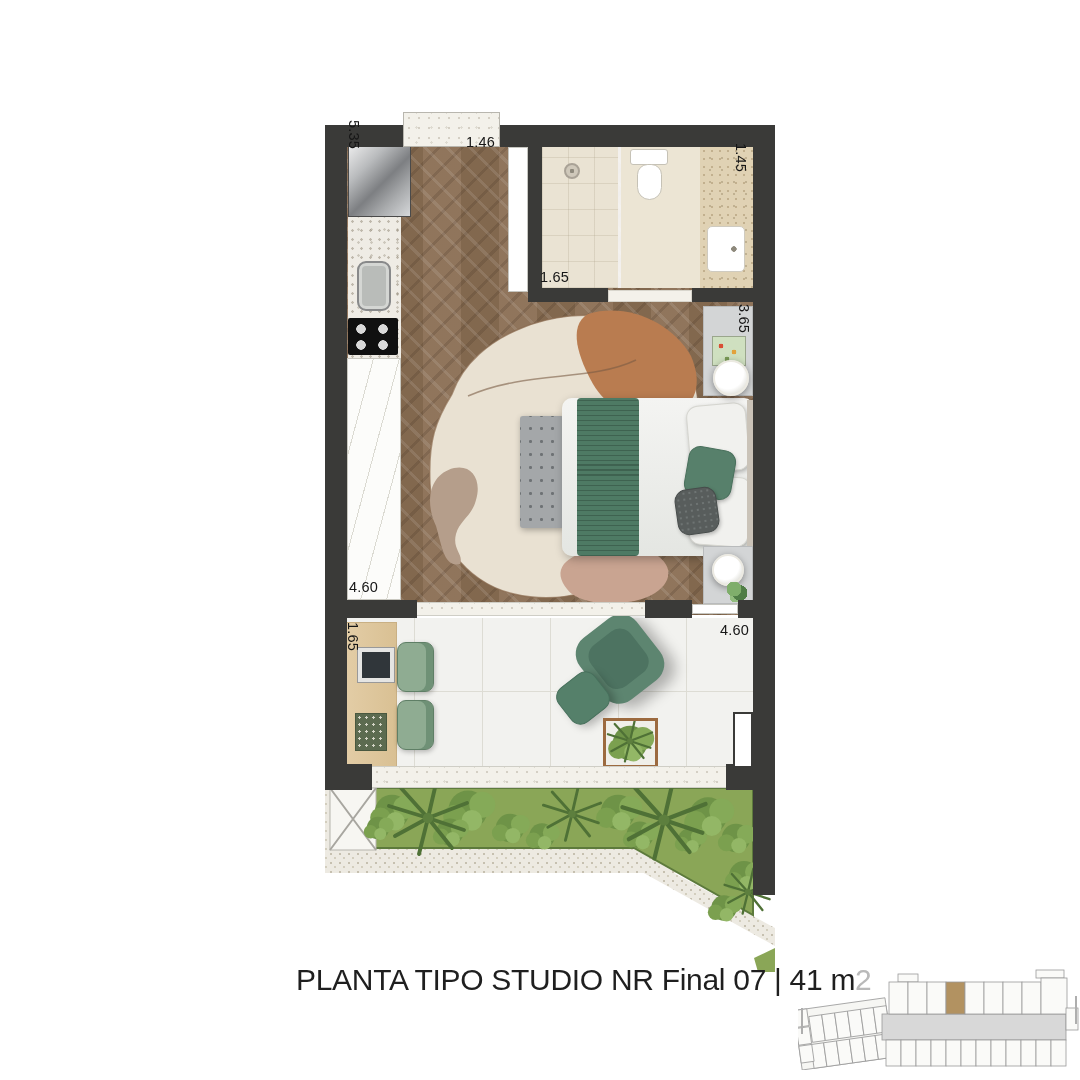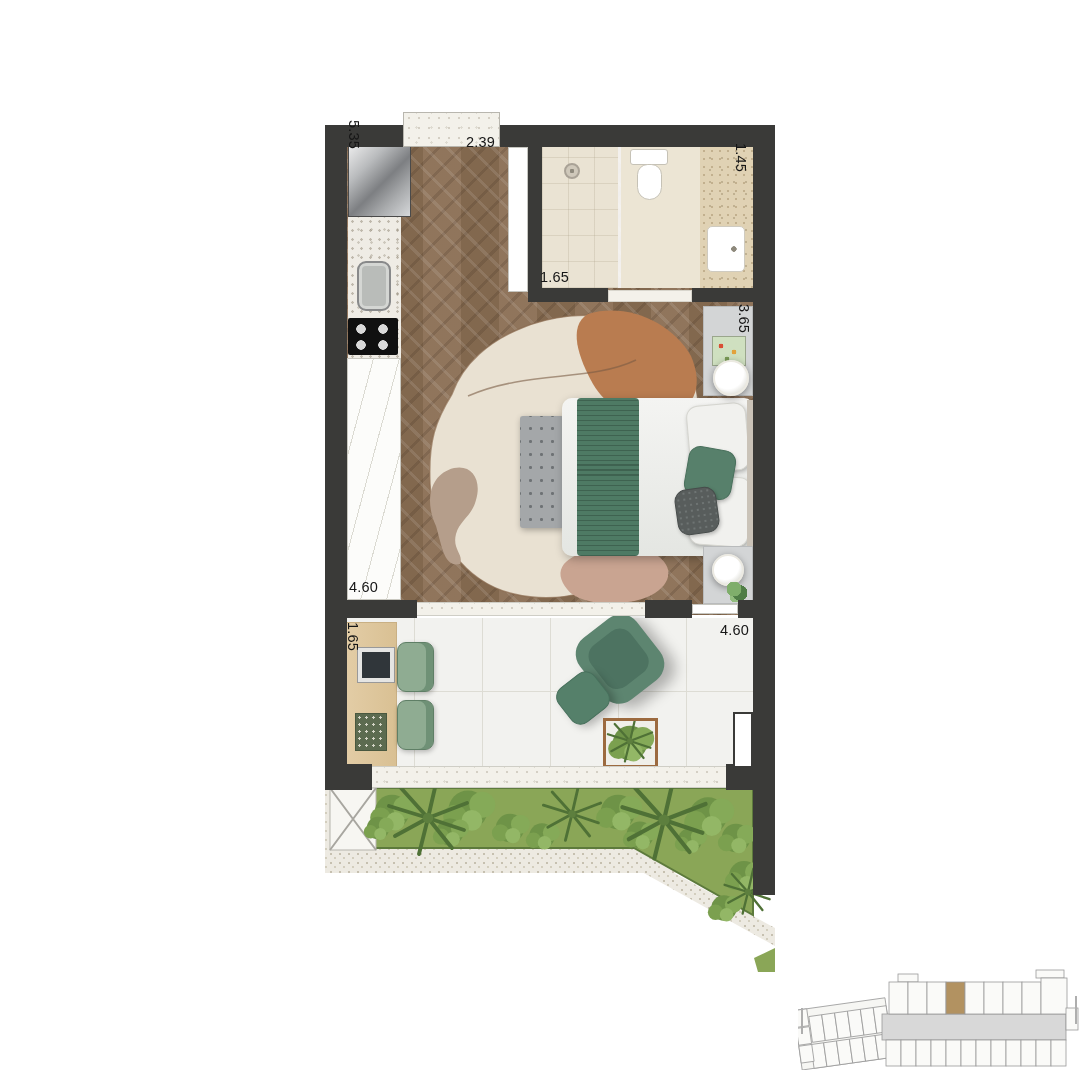--- a/index.html
+++ b/index.html
@@ -240,28 +240,31 @@
   <div class="abs wall" style="left:726px;top:764px;width:29px;height:26px;"></div>
 
   <div class="abs speck-light" style="left:403px;top:112px;width:97px;height:35px;border:1px solid #b8b6ae;"></div>
   <div class="abs" style="left:608px;top:290px;width:84px;height:12px;background:#f4f1ea;border:1px solid #d8d5cc;"></div>
   <div class="abs speck-light sill" style="left:417px;top:602px;width:228px;height:14px;"></div>
   <div class="abs window" style="left:692px;top:604px;width:46px;height:10px;"></div>
   <div class="abs speck-light sill" style="left:372px;top:766px;width:354px;height:22px;"></div>
   <div class="abs opening" style="left:733px;top:712px;width:20px;height:56px;"></div>
 
   <div class="dim v" style="left:362px;top:120px;">5.35</div>
-  <div class="dim" style="left:466px;top:134px;">2.39</div>
+  <div class="dim" style="left:466px;top:134px;">1.46</div>
   <div class="dim v" style="left:749px;top:143px;">1.45</div>
   <div class="dim" style="left:540px;top:269px;">1.65</div>
   <div class="dim v" style="left:752px;top:304px;">3.65</div>
   <div class="dim" style="left:349px;top:579px;">4.60</div>
   <div class="dim v" style="left:361px;top:622px;">1.65</div>
   <div class="dim" style="left:720px;top:622px;">4.60</div>
 
+  <div class="title">
+    <span>PLANTA TIPO STUDIO NR Final 07 | 41 m</span><span class="sup">2</span>
+  </div>
 
   <svg class="abs" style="left:798px;top:962px;" width="282" height="108" viewBox="0 0 282 108" fill="#fafaf8" stroke="var(--site-outline,#9a9a9a)" stroke-width="0.8">
     <g transform="rotate(-8 88 72)">
       <rect x="0" y="36" width="92" height="60" fill="#f6f6f3"></rect>
       <g>
         <rect x="14" y="44" width="13" height="26"></rect>
           <rect x="27" y="44" width="13" height="26"></rect>
         <rect x="40" y="44" width="13" height="26"></rect>
           <rect x="53" y="44" width="13" height="26"></rect>
         <rect x="66" y="44" width="13" height="26"></rect>

